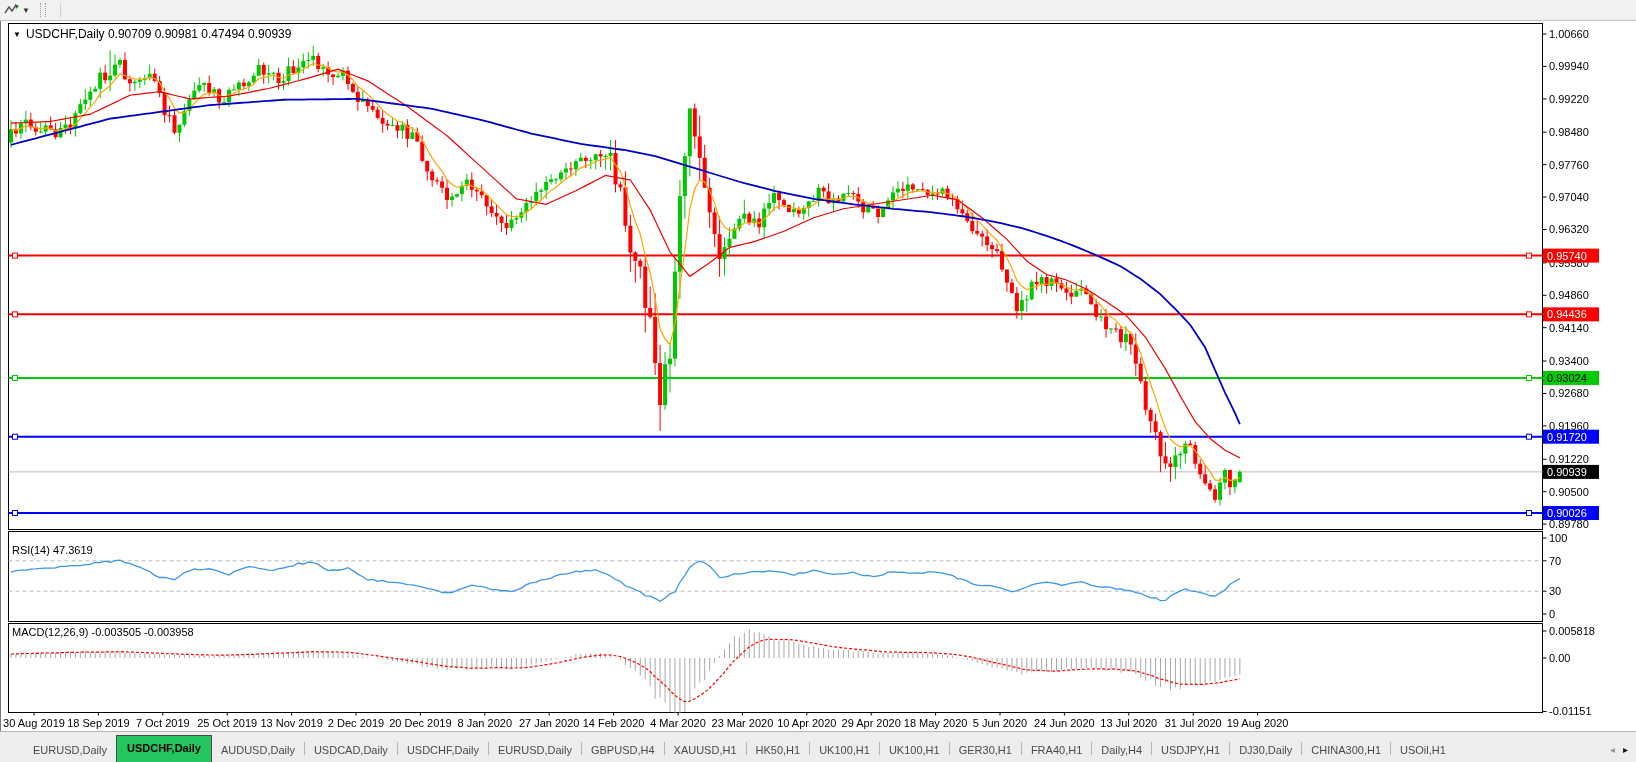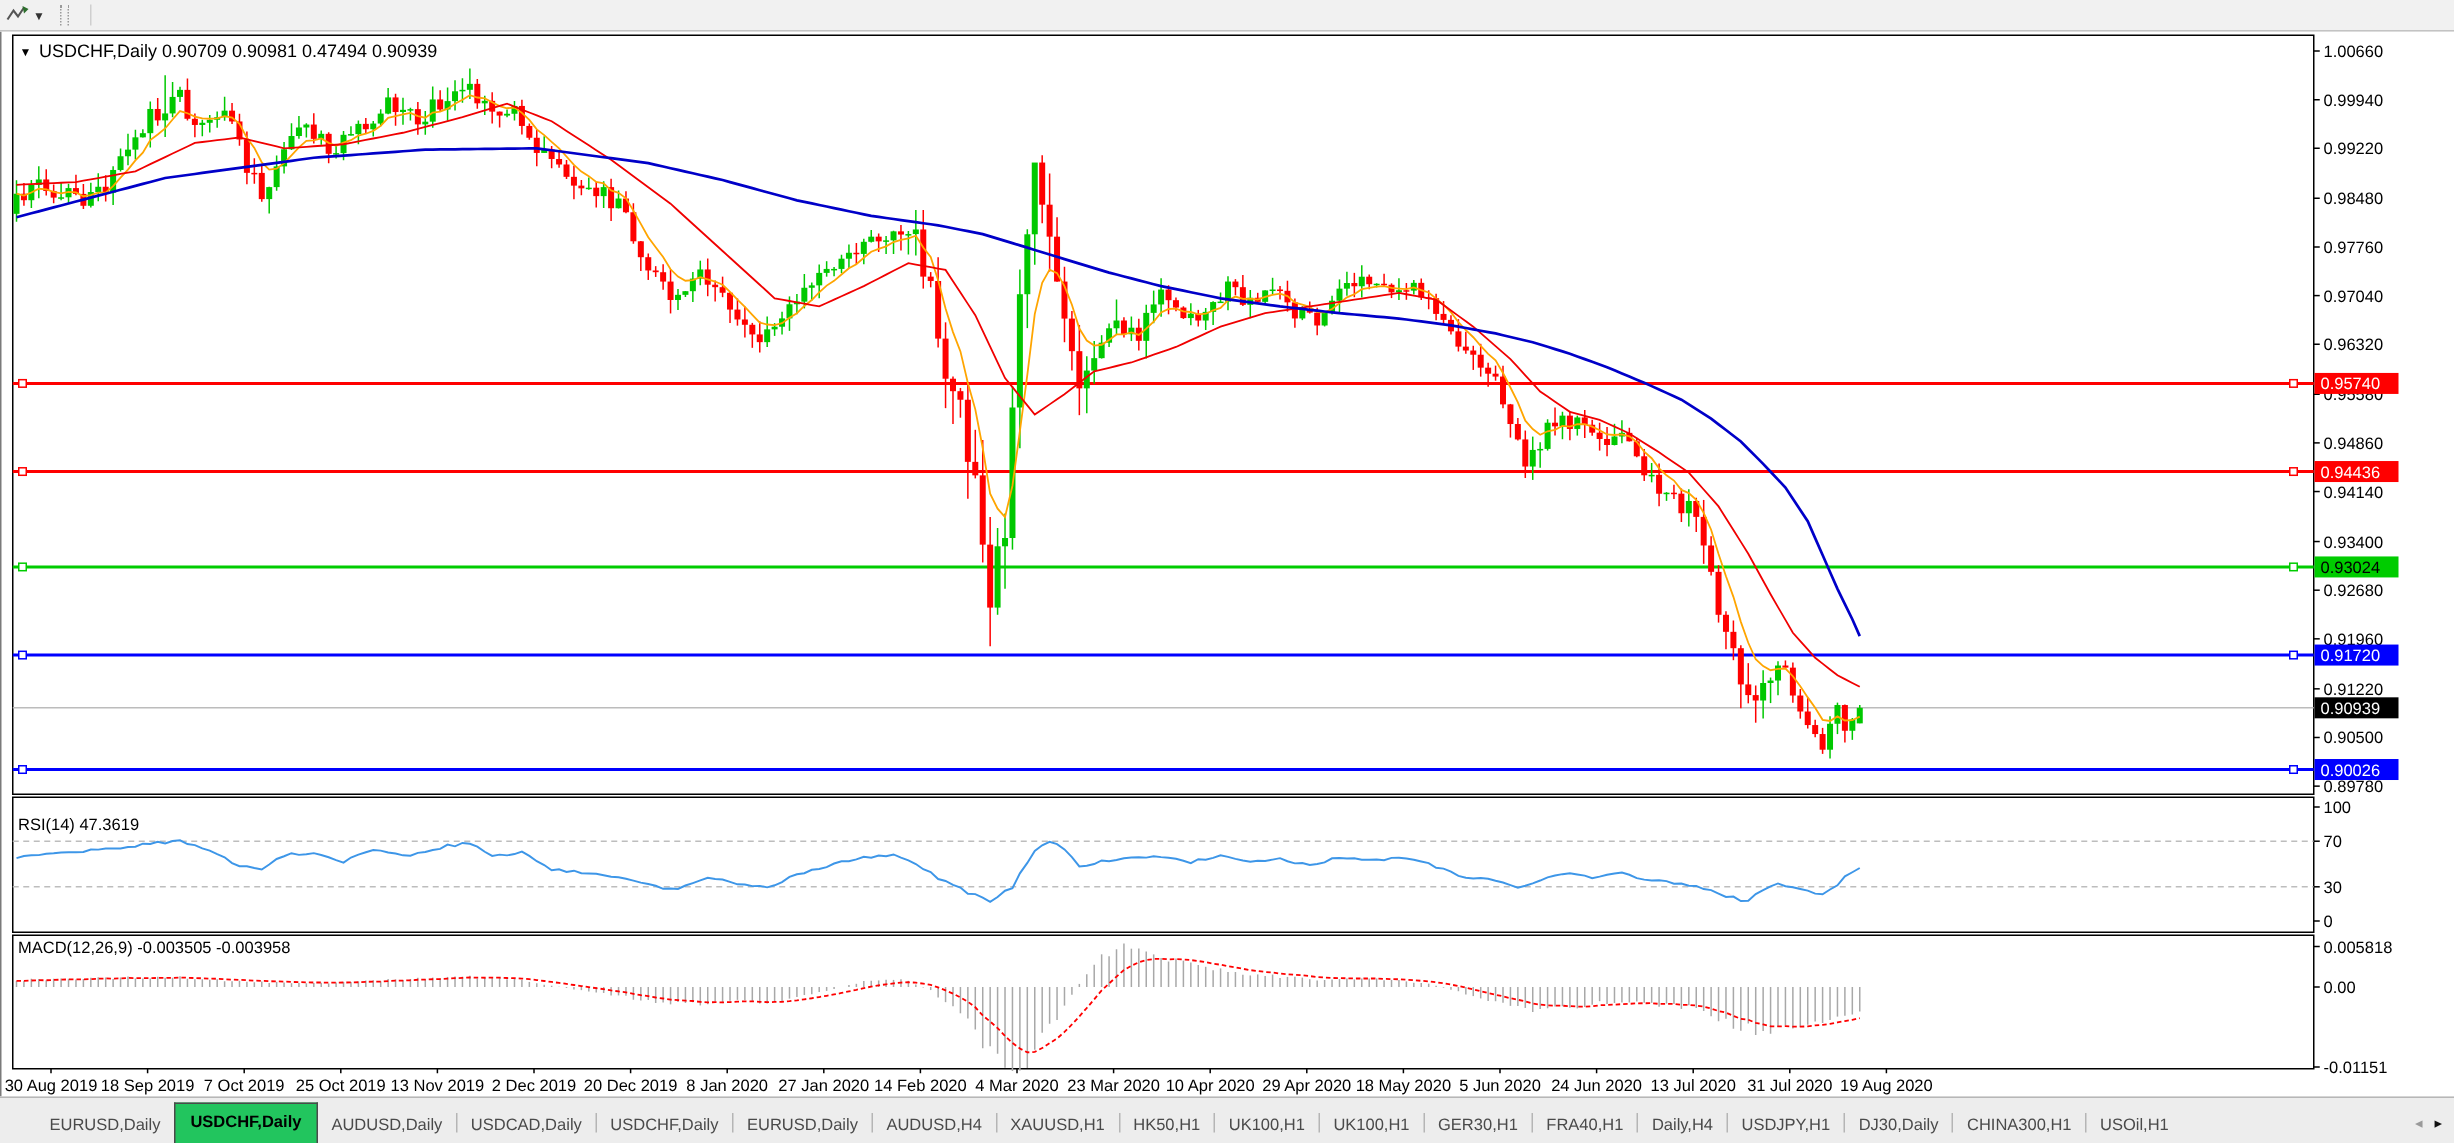--- a/index.html
+++ b/index.html
@@ -968,21 +968,21 @@
       <span class="tab">EURUSD,Daily</span>
       <span class="tab active">USDCHF,Daily</span>
       <span class="tab">AUDUSD,Daily</span>
       <span class="tab-sep"></span>
       <span class="tab">USDCAD,Daily</span>
       <span class="tab-sep"></span>
       <span class="tab">USDCHF,Daily</span>
       <span class="tab-sep"></span>
       <span class="tab">EURUSD,Daily</span>
       <span class="tab-sep"></span>
-      <span class="tab">AUDUSD,H4</span>
+      <span class="tab">GBPUSD,H4</span>
       <span class="tab-sep"></span>
       <span class="tab">XAUUSD,H1</span>
       <span class="tab-sep"></span>
       <span class="tab">HK50,H1</span>
       <span class="tab-sep"></span>
       <span class="tab">UK100,H1</span>
       <span class="tab-sep"></span>
       <span class="tab">UK100,H1</span>
       <span class="tab-sep"></span>
       <span class="tab">GER30,H1</span>

